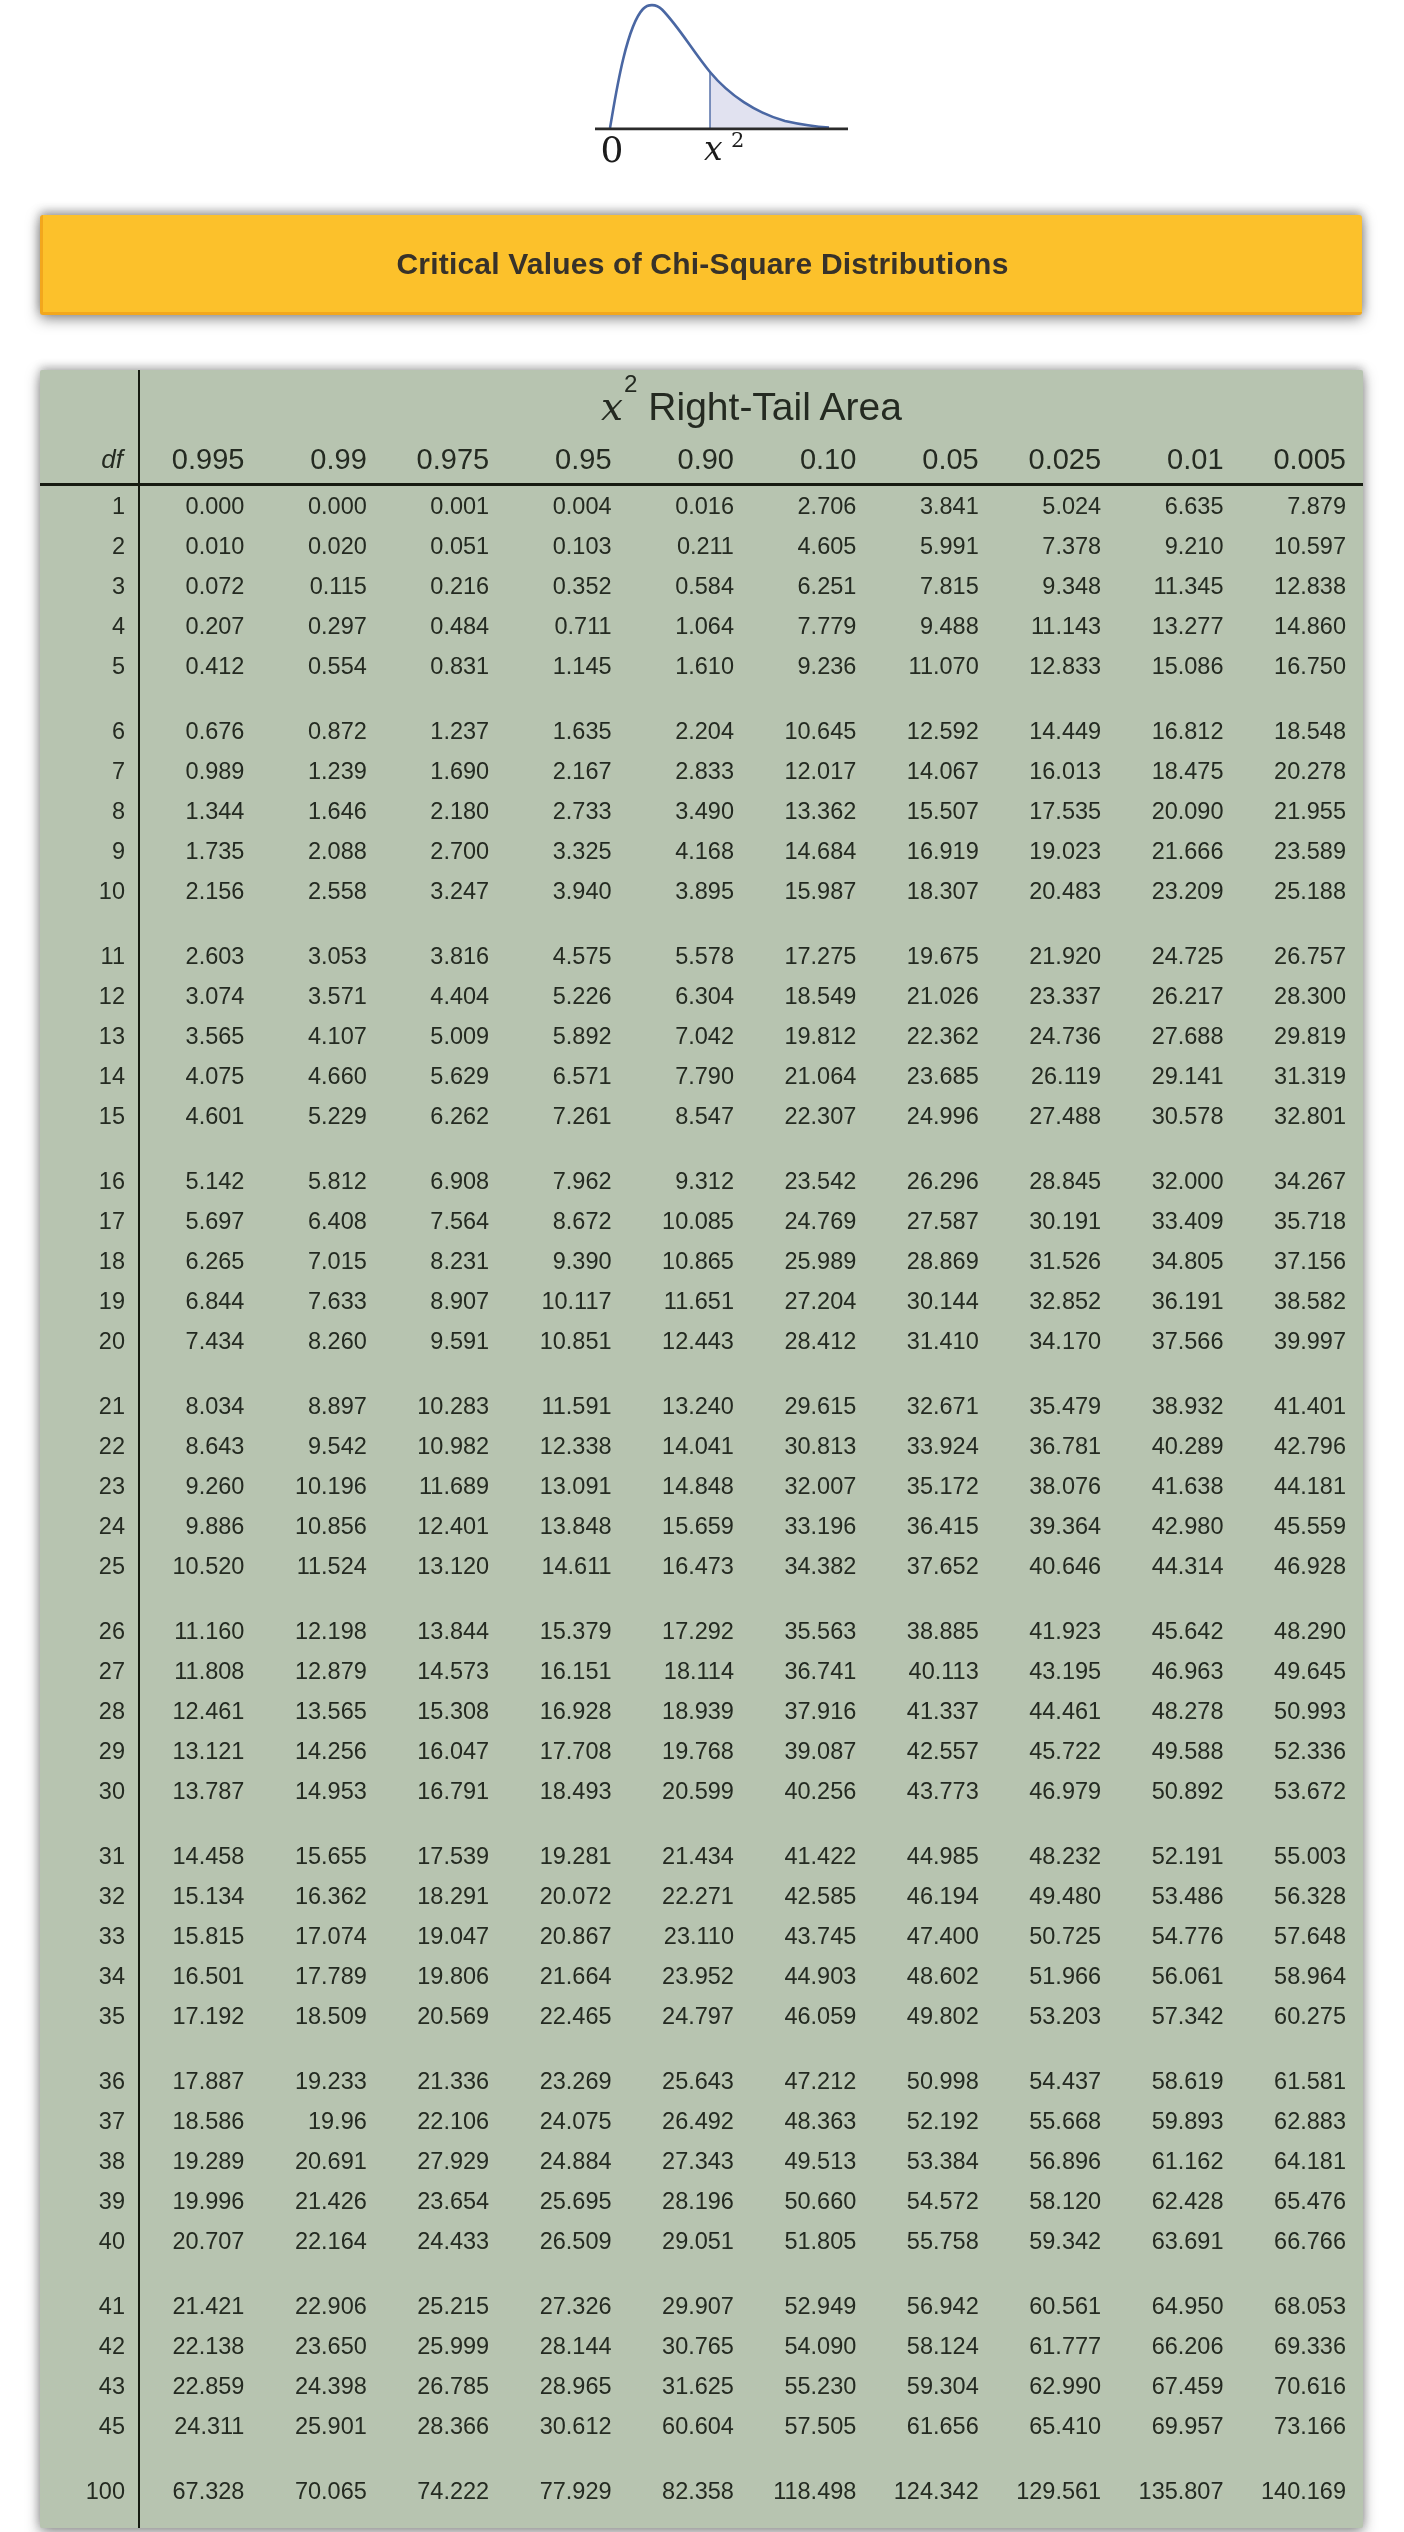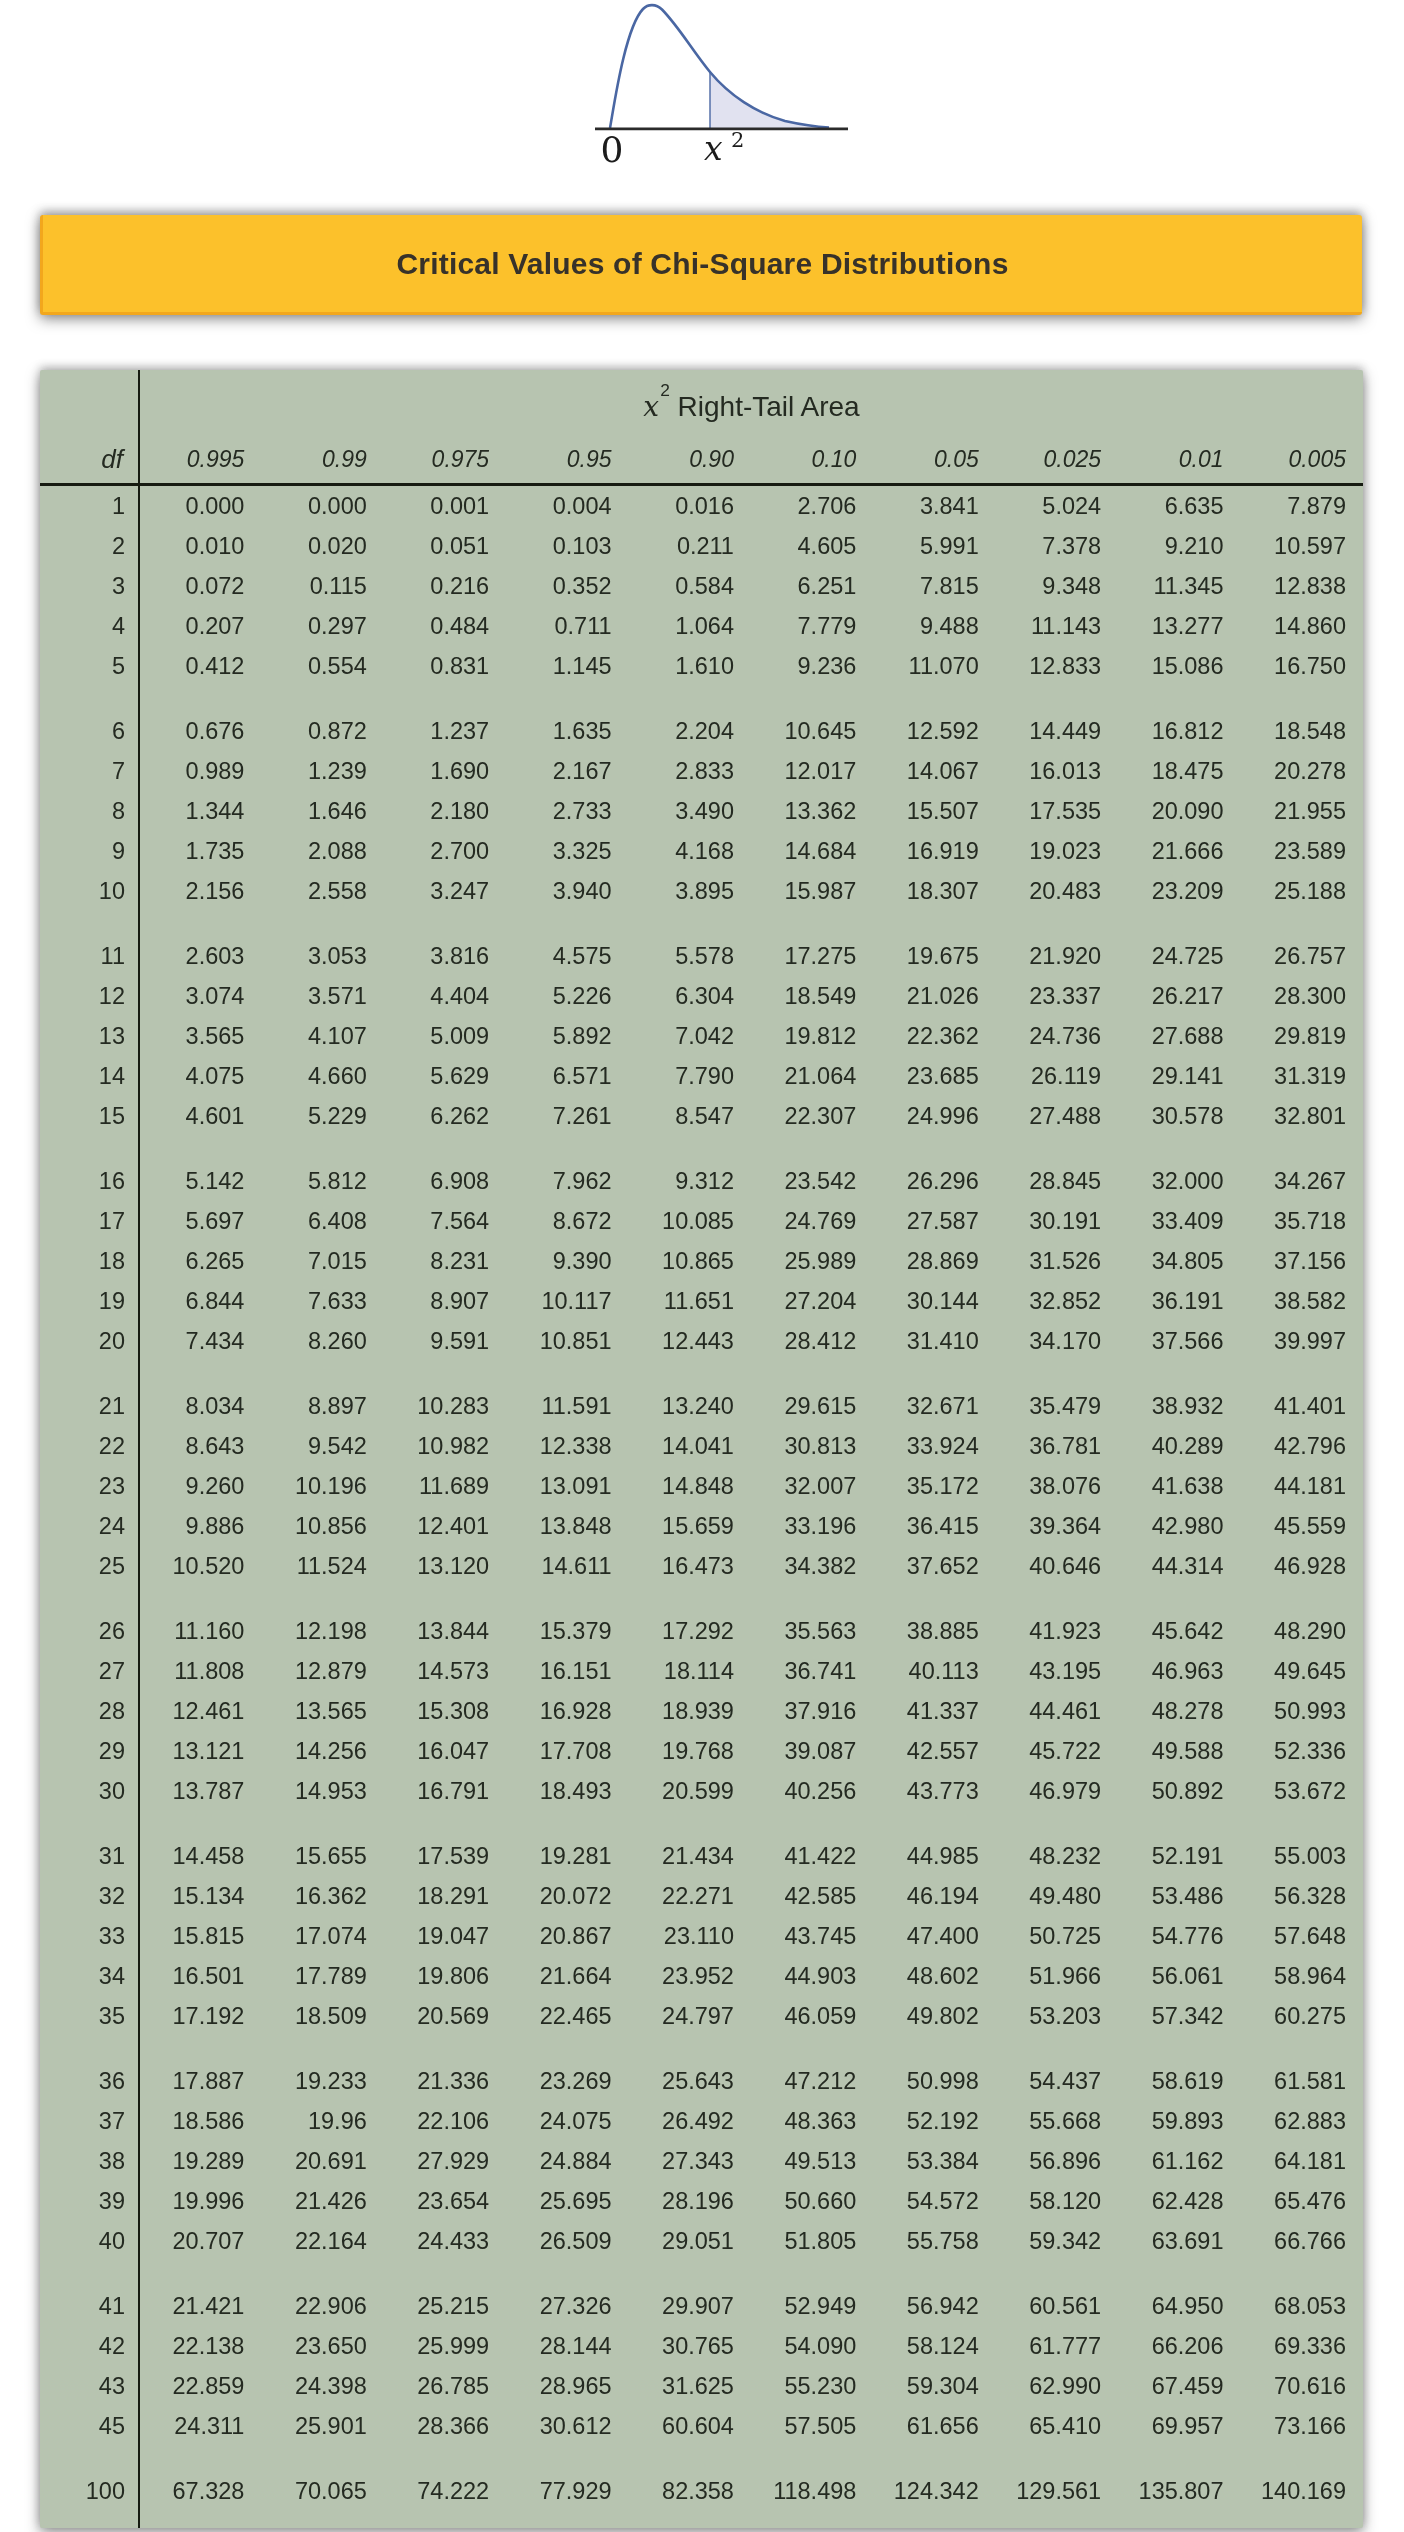--- a/index.html
+++ b/index.html
@@ -36,26 +36,26 @@
 
   col.c-df { width:99px; }
 
   .df-col {
     border-right:2px solid #161b11; text-align:right; padding-right:13px;
     font-size:23.5px;
   }
   .num { text-align:right; padding-right:17px; font-size:23.5px; }
 
   .span-row .span-title {
-    height:56px; text-align:center; font-size:28px; padding-top:8px; vertical-align:middle;
+    height:56px; text-align:center; font-size:39px; padding-top:8px; vertical-align:middle;
   }
   .span-row .df-col { height:56px; }
 
   .col-head th { border-bottom:3px solid #161b11; height:46px; vertical-align:middle; }
-  .col-head .num { font-size:23px;font-style:italic; }
+  .col-head .num { font-size:29px; }
   .col-head .df-col { font-style:italic; font-size:26px; padding-right:15px; }
 
   tbody th, tbody td { height:38px; vertical-align:middle; }
   tbody tr.gap th, tbody tr.gap td { padding-top:26px; }
   tbody tr:last-child th, tbody tr:last-child td { padding-bottom:18px; }
 
   i.math { font-style:italic; font-family:"DejaVu Serif", serif; }
   sup.exp { font-size:.62em; position:relative; top:-.55em; margin-left:1px; line-height:0; }
 </style>
 </head>

